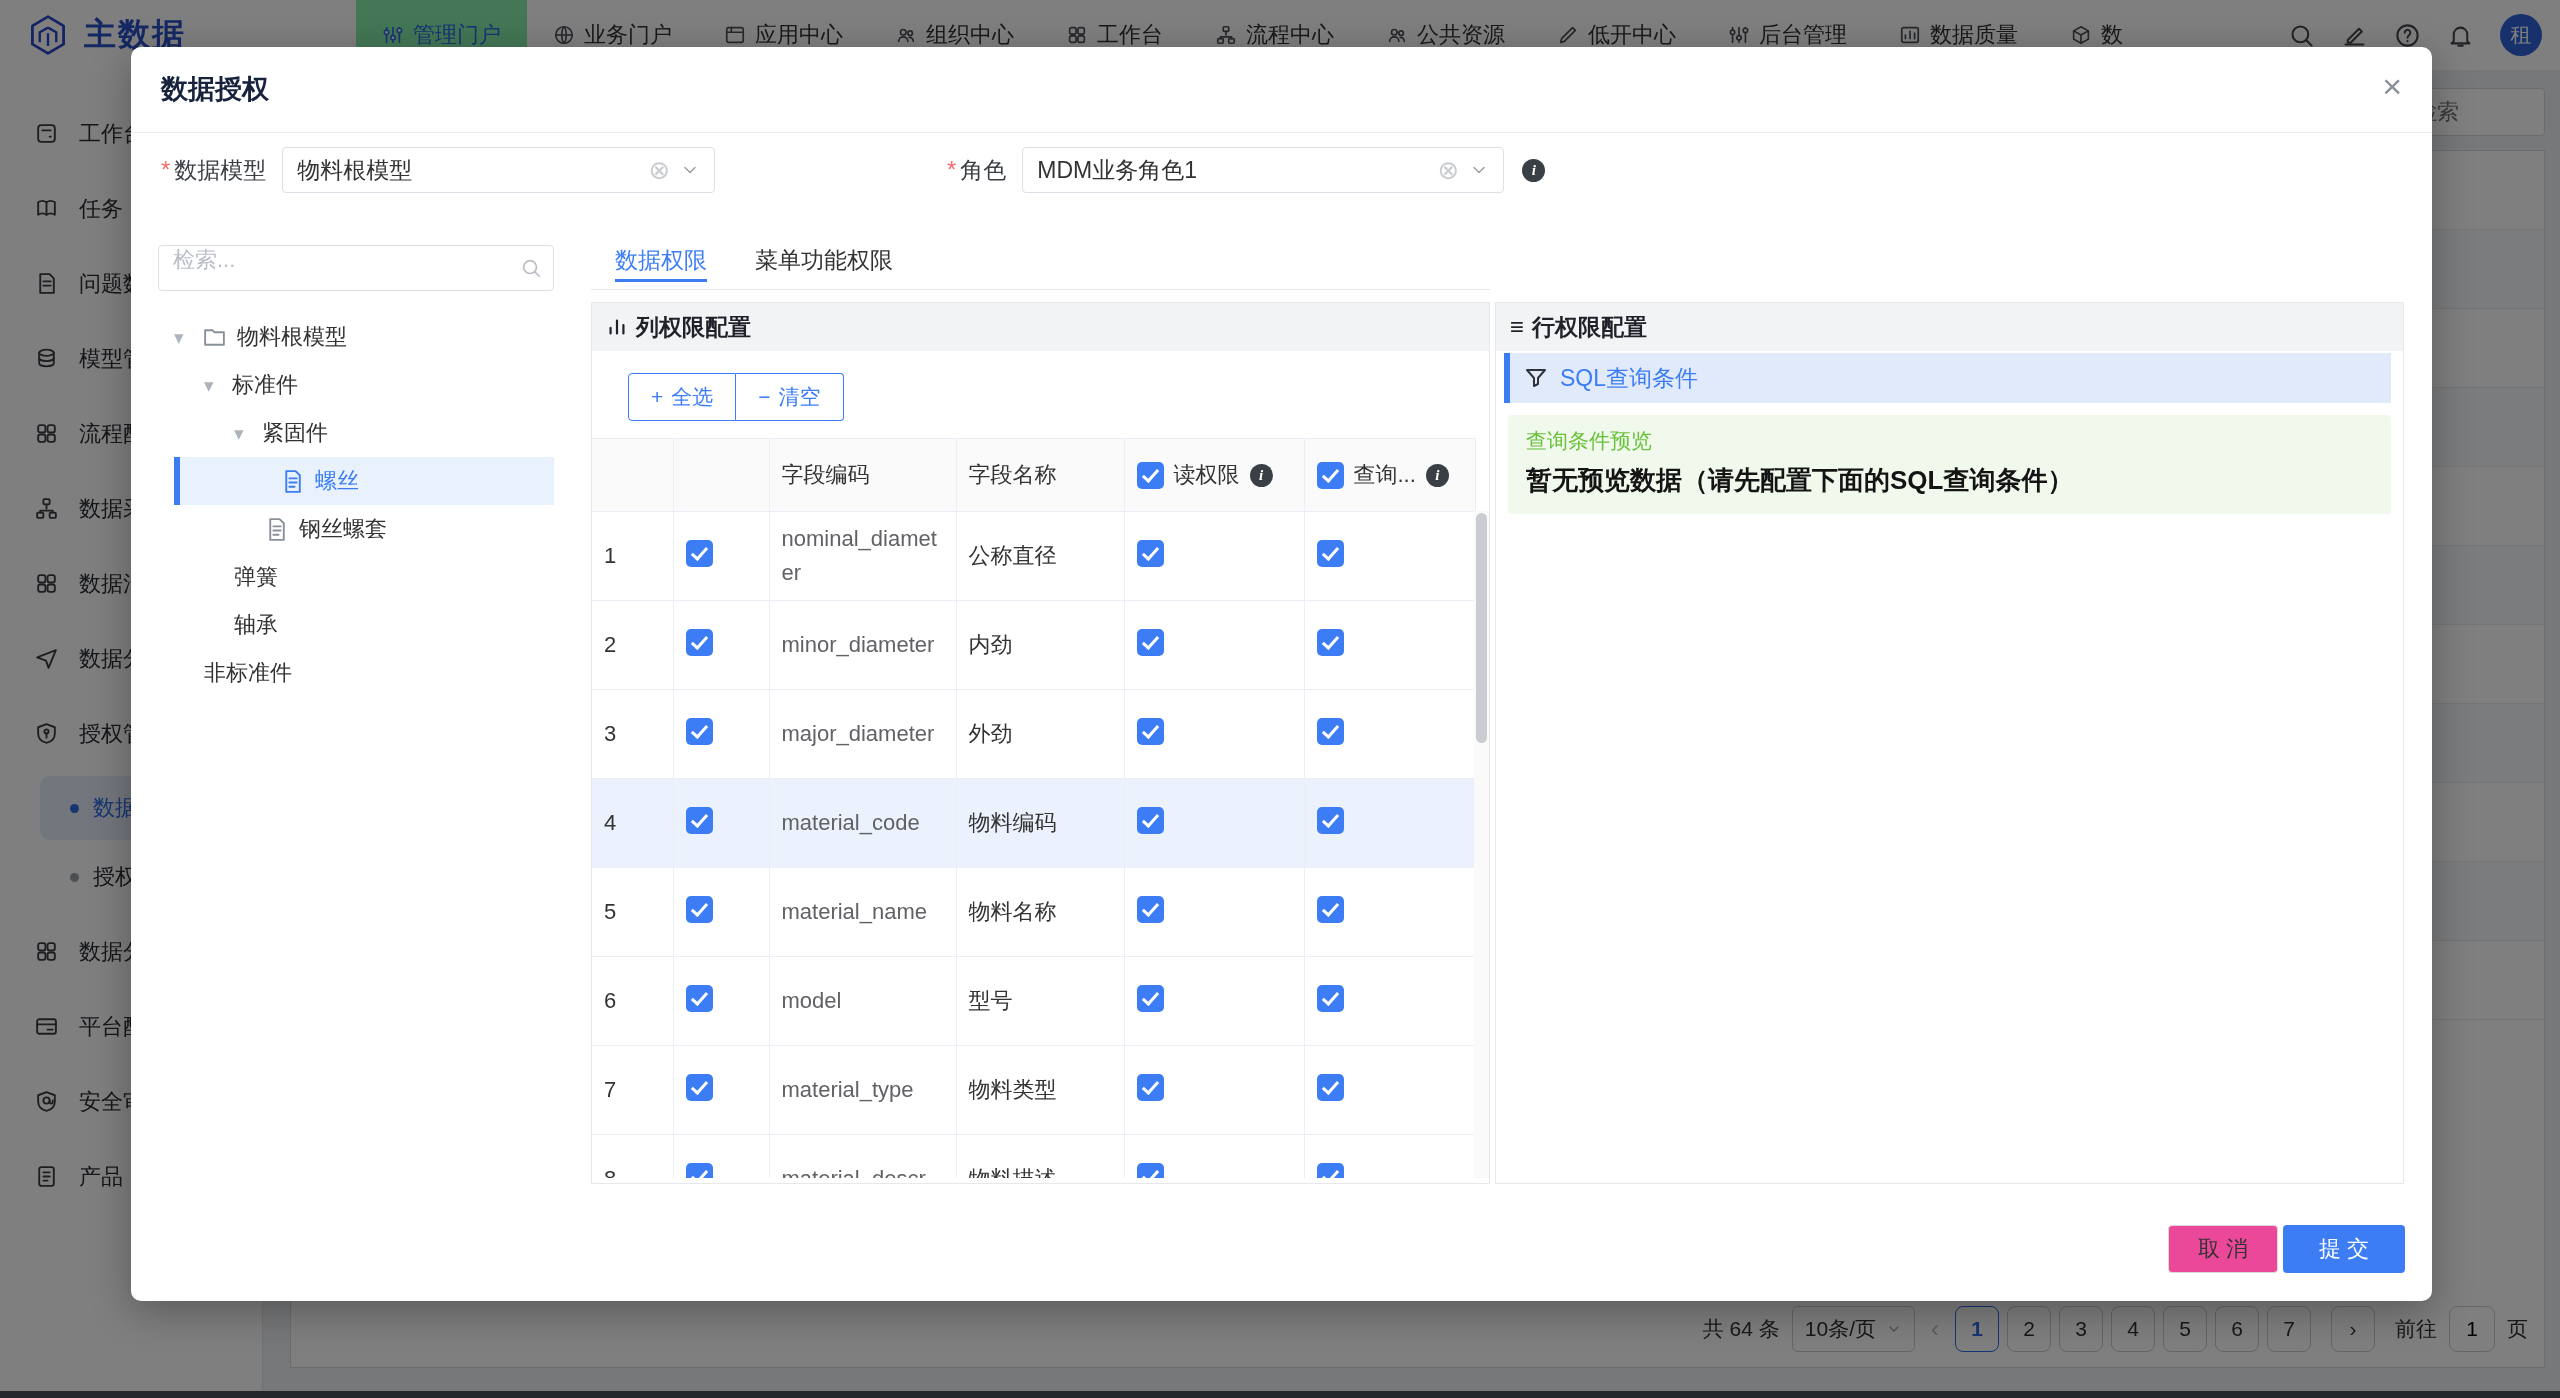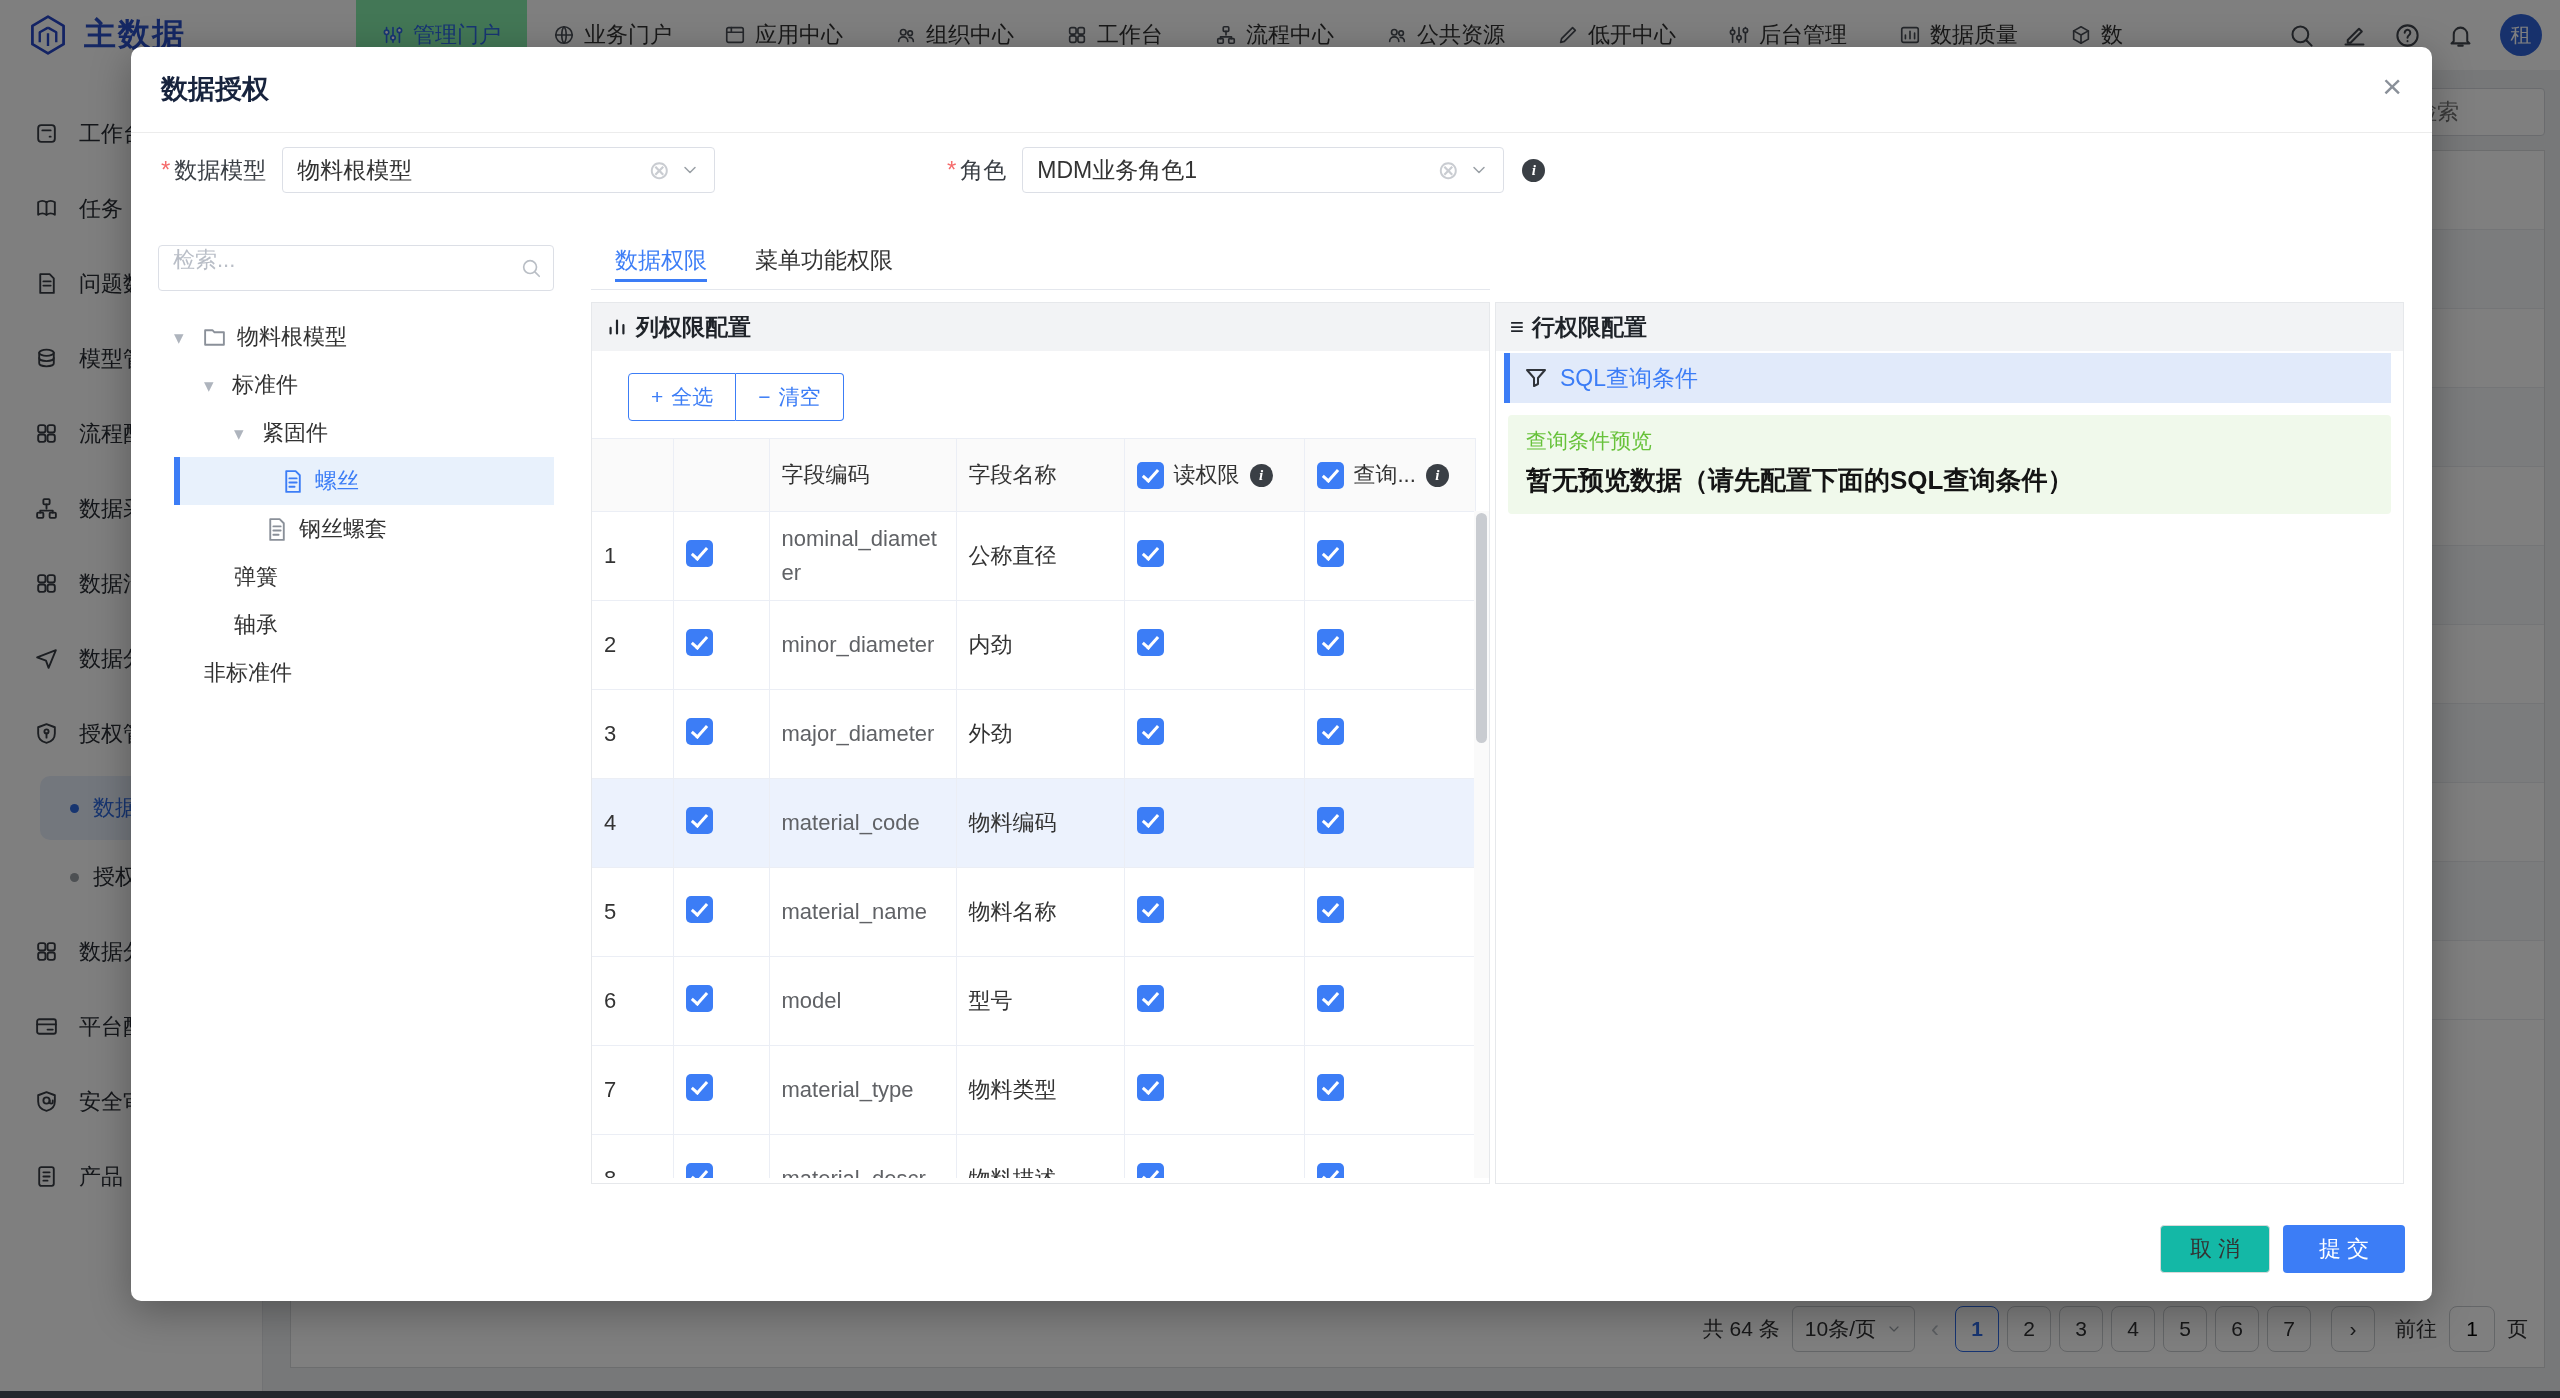--- a/index.html
+++ b/index.html
@@ -118,21 +118,21 @@
 
   #preview-box{margin:12px;background:#f0f9eb;border-radius:4px;padding:12px 18px 16px 18px;}
   #preview-label{font-size:21px;color:#67c23a;}
   #preview-empty{font-size:26px;font-weight:700;color:#141414;margin-top:8px;}
   #sql-row{margin:2px 12px 0 8px;height:50px;background:#e1eafa;border-left:6px solid #3c7df6;
            display:flex;align-items:center;gap:12px;padding-left:14px;}
   #sql-row .icon{width:24px;height:24px;color:#30343a;}
   #sql-link{font-size:23px;color:#3c7df6;}
 
   .m-btn{position:absolute;bottom:28px;height:48px;border-radius:4px;font-size:22px;display:flex;align-items:center;justify-content:center;box-sizing:border-box;}
-  #btn-cancel{right:162px;width:110px;border:1px solid #d9d9d9;background:#14b8a6;color:#333;}
+  #btn-cancel{right:154px;width:110px;border:1px solid #d9d9d9;background:#ec4899;color:#333;}
   #btn-submit{right:27px;width:122px;background:#3c7df6;color:#fff;}
 </style>
 </head>
 <body>
 
 <div id="page">
   <div id="topnav">
     <div id="logo">
       <span class="icon" id="logo-cube">
           <svg viewBox="0 0 48 48" fill="none" stroke="#2746c8" stroke-width="3" stroke-linejoin="round">

